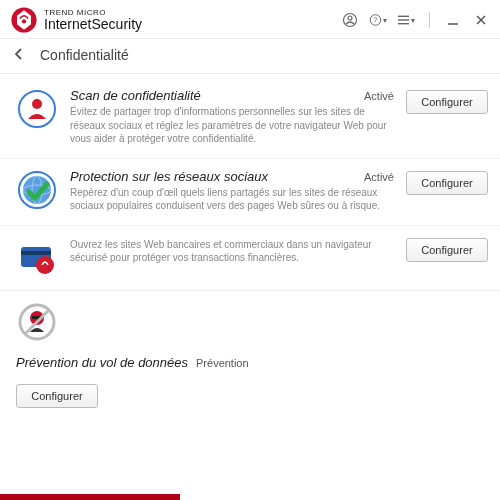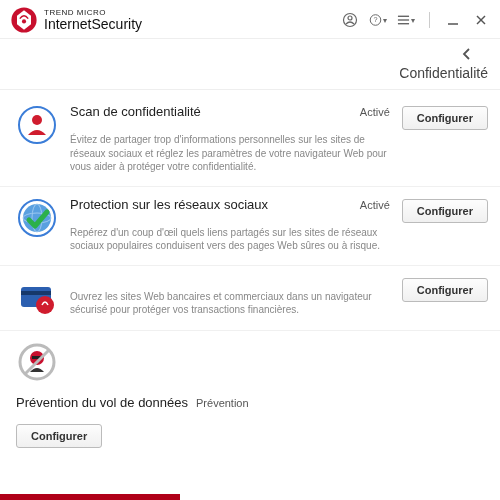--- a/index.html
+++ b/index.html
@@ -24,24 +24,23 @@
   }
   .brand-text { display: flex; flex-direction: column; line-height: 1; }
   .brand-small { font-size: 8px; letter-spacing: 0.5px; color: #222; }
   .brand-main { font-size: 14px; color: #111; }
   .brand-main .bold { font-weight: 400; }
   .titlebar-spacer { flex: 1; }
   .titlebar-actions { display: flex; align-items: center; gap: 10px; color: #555; }
   .tb-btn { width: 18px; height: 18px; display: flex; align-items: center; justify-content: center; cursor: pointer; font-size: 14px; }
   .tb-sep { width: 1px; height: 16px; background: #ccc; margin: 0 4px; }
   .subheader {
-    display: flex; align-items: flex-end;
+    display: flex; align-items: flex-start;
     padding: 8px 12px;
     border-bottom: 1px solid #eee;
-    flex-direction: column;
   }
   .back-chevron {
     font-size: 16px; color: #555; margin-right: 14px; cursor: pointer;
     width: 14px; display: inline-block; text-align: center;
   }
   .page-title { font-size: 14px; color: #444; }
   .list { padding: 4px 0 0 0; }
   .row {
     display: flex;
     padding: 10px 12px 12px 16px;
@@ -51,26 +50,26 @@
   }
   .row:last-child { border-bottom: none; flex-direction: column; }
   .row-icon {
     width: 42px; height: 42px; flex-shrink: 0;
     display: flex; align-items: center; justify-content: center;
   }
   .row-body { flex: 1; min-width: 0; }
   .row-head {
     display: flex; align-items: baseline; gap: 8px;
   }
-  .row-title { font-size: 13px; color: #222; flex: 1; }
+  .row-title { font-size: 13px; color: #222; flex: 1; font-style: italic; }
   .row-status { font-size: 11px; color: #555; white-space: nowrap; }
-  .row-desc { font-size: 10px; color: #888; margin-top: 14px; line-height: 1.35; }
+  .row-desc { font-size: 10px; color: #888; margin-top: 2px; line-height: 1.35; }
   .row-action { flex-shrink: 0; margin-top: 2px; }
   .config-btn {
-    font-size: 11px; font-weight: 700;
+    font-size: 11px; font-weight: 400;
     padding: 5px 14px;
     border: 1px solid #bbb;
     border-radius: 3px;
     background: linear-gradient(#fdfdfd, #f0f0f0);
     color: #333;
     cursor: pointer;
     min-width: 82px;
   }
   .footer-accent {
     position: absolute;

